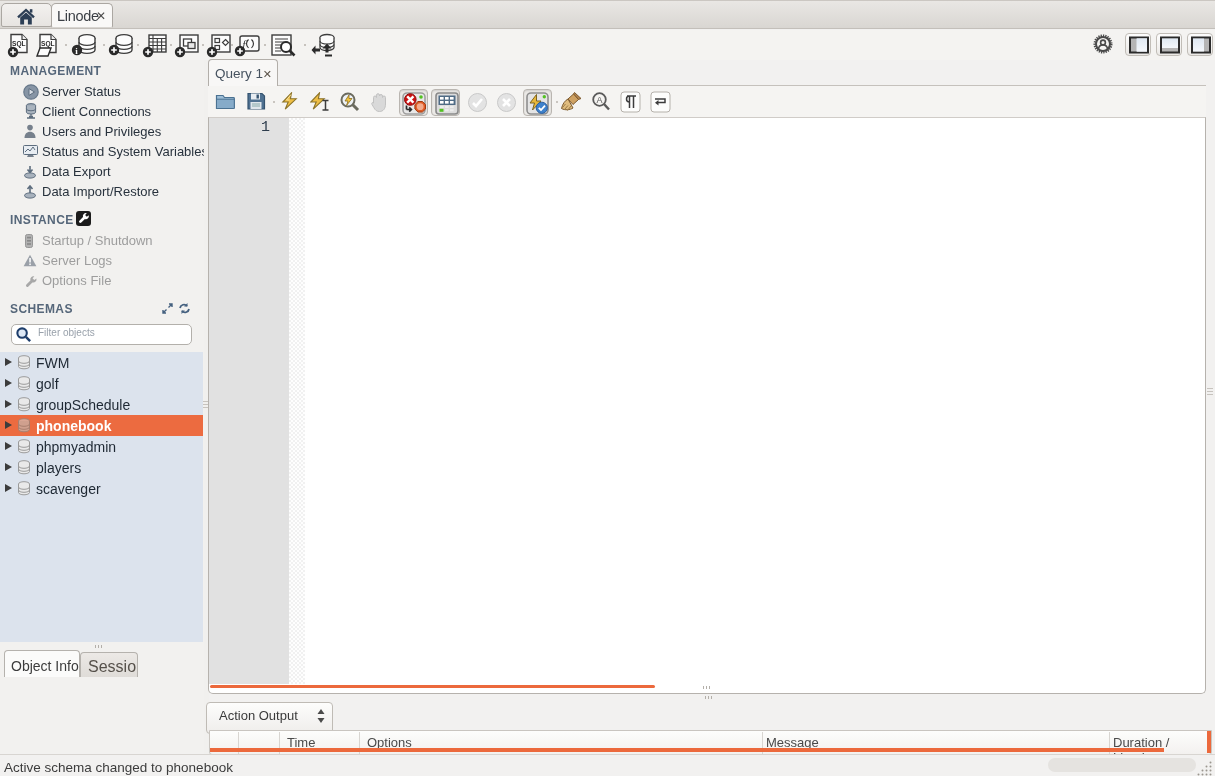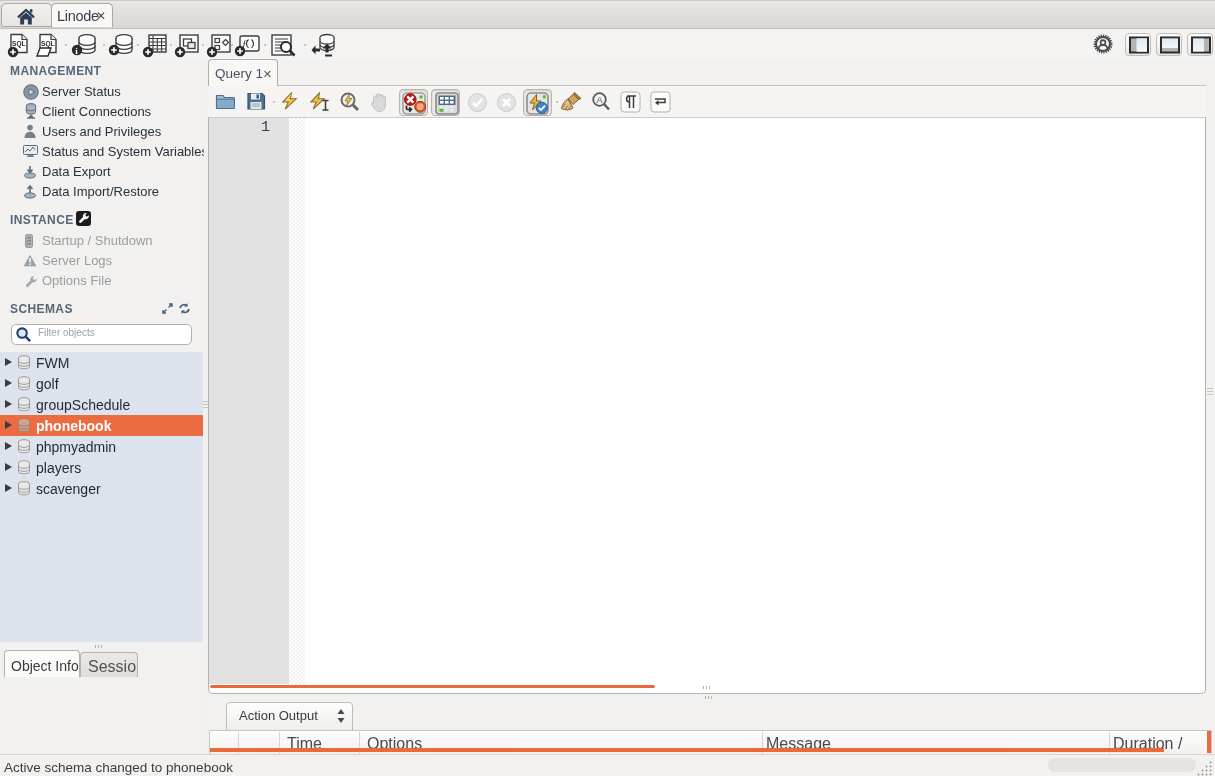--- a/index.html
+++ b/index.html
@@ -64,27 +64,27 @@
 .tgl { position:absolute; top:89px; height:27px; border:1px solid #b9b5b0; border-radius:4px; background:#eceae7; box-shadow:inset 0 1px 2px rgba(0,0,0,0.12); }
 
 #editor { position:absolute; left:208px; top:117px; width:998px; height:577px; background:#fff;
   border:1px solid #b6b2ad; border-top:1px solid #d0ccc8; border-radius:0 0 5px 5px; }
 #gutter { position:absolute; left:0; top:0; width:80px; height:566px; background:#e1e1e1; }
 #gutter .n { position:absolute; right:19px; top:1px; font-family:"Liberation Mono", monospace; font-size:15px; color:#2e3d4d; }
 #fold { position:absolute; left:80px; top:0; width:16px; height:566px;
   background:repeating-conic-gradient(#f1f1f1 0% 25%, #fefefe 0% 50%) 0 0/4px 4px; }
 #hscroll { position:absolute; left:1px; top:567px; width:445px; height:3px; background:#ec693c; border-radius:1.5px; }
 
-#combo { position:absolute; left:226px; top:702px; width:127px; height:32px; border:1px solid #bfbbb5;
+#combo { position:absolute; left:206px; top:702px; width:127px; height:32px; border:1px solid #bfbbb5;
   border-radius:4px; background:linear-gradient(#fdfdfc,#efedeb); }
 #combo .t { position:absolute; left:12px; top:5px; font-size:13px; color:#3a3a3a; }
 #hdr { position:absolute; left:209px; top:730px; width:1003px; height:25px; background:linear-gradient(#fdfdfc,#f3f1ef);
   border:1px solid #c9c5c0; border-radius:0 0 3px 3px; }
 .hsep { position:absolute; top:1px; width:1px; height:22px; background:#d8d5d1; }
-.htxt { position:absolute; top:4px; font-size:16px; color:#4a4a4a; }
+.htxt { position:absolute; top:4px; font-size:13px; color:#4a4a4a; }
 #hdrorange { position:absolute; left:210px; top:748px; width:954px; height:4px; background:#ec693c; }
 #vorange { position:absolute; left:1207px; top:731px; width:4px; height:22px; background:#ec693c; }
 .grip { position:absolute; width:9px; height:3px;
   background-image:repeating-linear-gradient(90deg,#b3afa9 0 1px,transparent 1px 3px); }
 </style>
 </head>
 <body>
 <div id="stage">
   <div id="tabbar">
     <div id="hometab" class="toptab">

